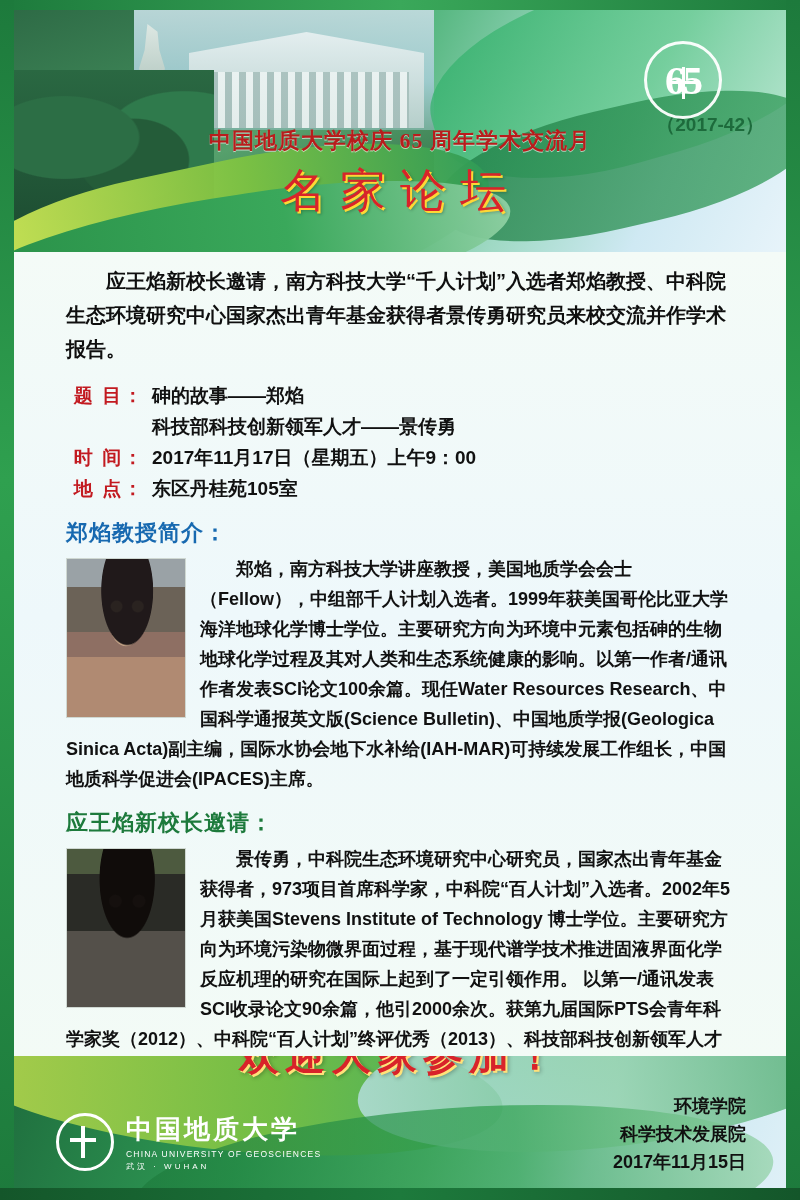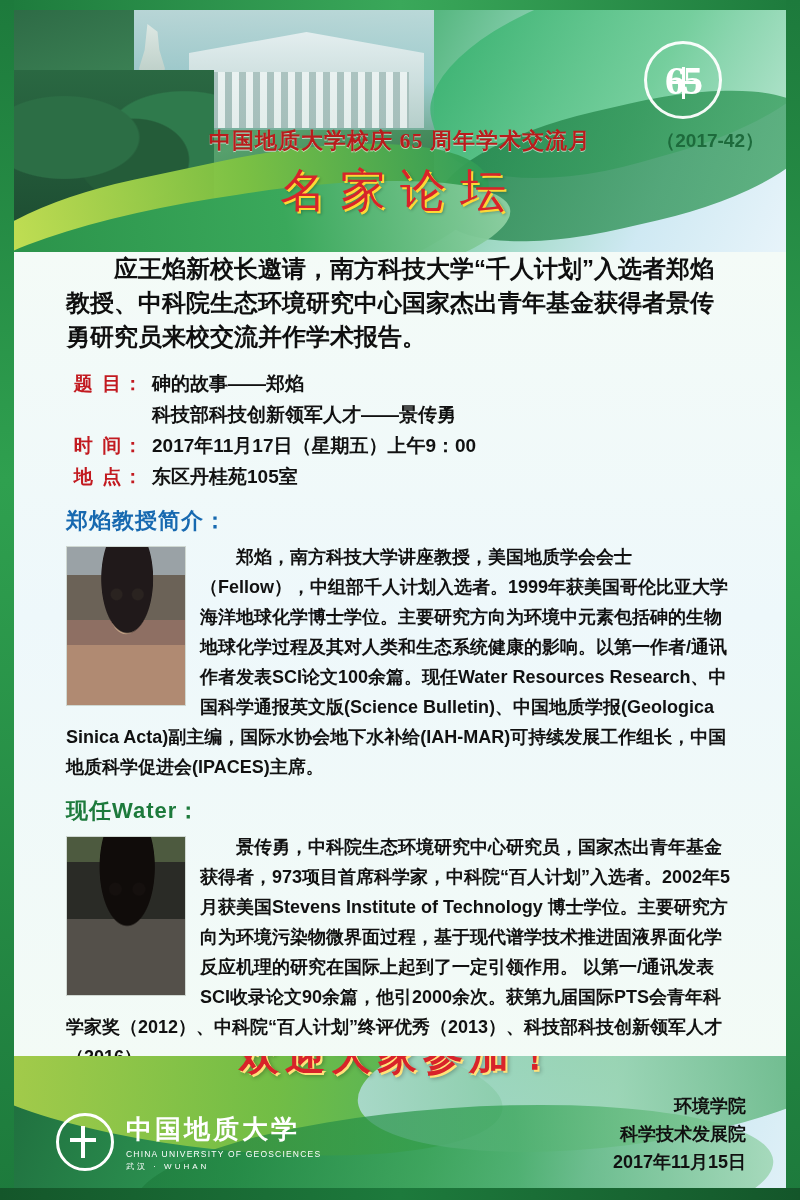--- a/index.html
+++ b/index.html
@@ -135,38 +135,38 @@
     text-shadow:0 1px 0 rgba(255,255,255,.6);
   }
   .main-title{
     margin-top:4px;
     font-size:46px;font-weight:normal;color:#d8232a;
     font-family:"Liberation Serif","DejaVu Serif",serif;
     letter-spacing:14px;
     text-shadow:2px 2px 0 #fdd835, 3px 3px 3px rgba(0,0,0,.25);
   }
   .issue{
-    position:absolute;right:36px;top:128px;
+    position:absolute;right:36px;top:112px;
     font-size:19px;font-weight:bold;color:#1d6b3c;
     font-family:"Liberation Sans",sans-serif;
   }
 
   
   .body-wrap{
     position:absolute;left:14px;right:14px;top:252px;bottom:140px;
     background:linear-gradient(180deg,#f4fbf7 0%,#eef8fb 45%,#f3fbf6 100%);
     z-index:15;
   }
   .content{
     position:absolute;left:52px;right:50px;top:0;
     color:#111;
   }
   .intro{
-    font-size:24px;line-height:34px;font-weight:bold;color:#0f0f0f;
-    text-indent:2em;margin-top:0;
+    font-size:20px;line-height:34px;font-weight:bold;color:#0f0f0f;
+    text-indent:2em;margin-top:12px;
   }
   .info{margin-top:14px;}
   .info-row{display:flex;font-size:19px;line-height:31px;font-weight:bold;color:#c21a20;}
   .info-label{width:86px;flex:0 0 86px;color:#c21a20;letter-spacing:2px;text-align:center;}
   .info-val{color:#111;}
   .info-val2{margin-left:86px;color:#111;font-weight:bold;font-size:19px;line-height:31px;}
 
   .bio-head{
     margin-top:14px;font-size:22px;font-weight:bold;color:#1769b0;letter-spacing:1px;
   }
@@ -310,21 +310,21 @@
         </div>
       </div>
 
       <div class="bio-head">郑焰教授简介：</div>
       <div>
         <div class="portrait p1"></div>
         <div class="bio">郑焰，南方科技大学讲座教授，美国地质学会会士（Fellow），中组部千人计划入选者。1999年获美国哥伦比亚大学海洋地球化学博士学位。主要研究方向为环境中元素包括砷的生物地球化学过程及其对人类和生态系统健康的影响。以第一作者/通讯作者发表SCI论文100余篇。现任Water Resources Research、中国科学通报英文版(Science Bulletin)、中国地质学报(Geologica Sinica Acta)副主编，国际水协会地下水补给(IAH-MAR)可持续发展工作组长，中国地质科学促进会(IPACES)主席。</div>
         <div class="clear"></div>
       </div>
 
-      <div class="bio-head green">现任Water：</div>
+      <div class="bio-head green">应王焰新校长邀请：</div>
       <div>
         <div class="portrait p2"></div>
         <div class="bio">景传勇，中科院生态环境研究中心研究员，国家杰出青年基金获得者，973项目首席科学家，中科院“百人计划”入选者。2002年5月获美国Stevens Institute of Technology 博士学位。主要研究方向为环境污染物微界面过程，基于现代谱学技术推进固液界面化学反应机理的研究在国际上起到了一定引领作用。 以第一/通讯发表SCI收录论文90余篇，他引2000余次。获第九届国际PTS会青年科学家奖（2012）、中科院“百人计划”终评优秀（2013）、科技部科技创新领军人才（2016）。</div>
         <div class="clear"></div>
       </div>
 
     </div>
   </div>
 
   <div class="footer">

